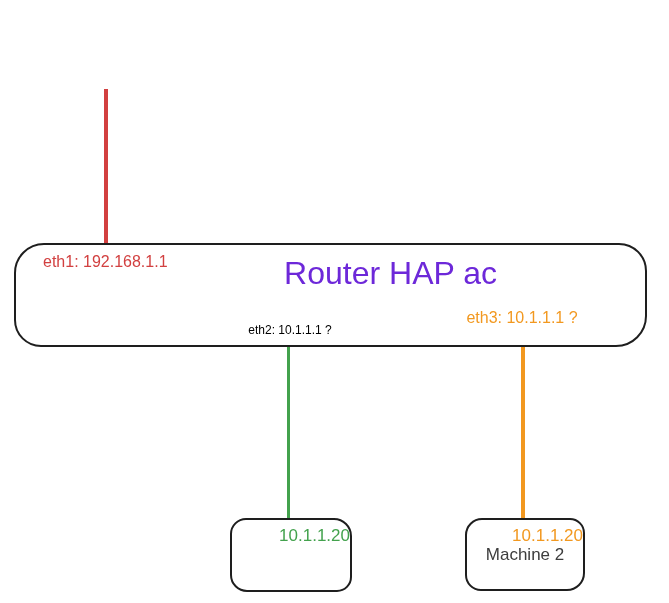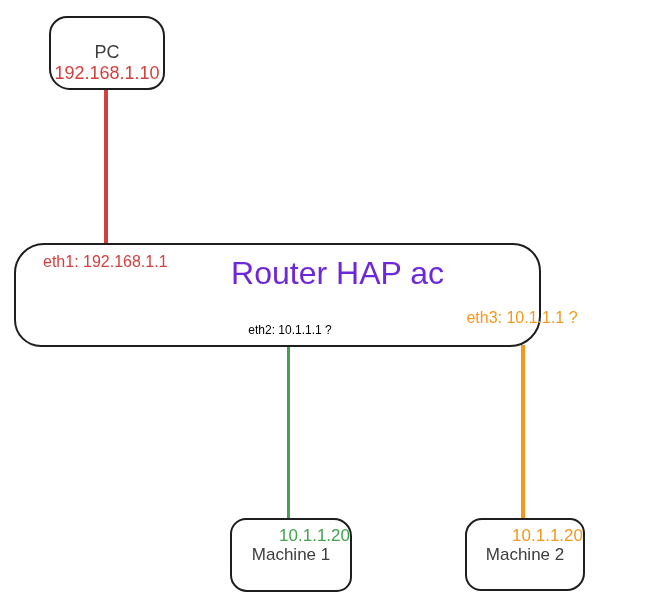--- a/index.html
+++ b/index.html
@@ -24,21 +24,21 @@
   .pc-box { left: 49px; top: 16px; width: 116px; height: 74px; border-radius: 18px 20px 17px 21px; }
   .pc-name { position: absolute; left: 0; right: 0; top: 24px; text-align: center; font-size: 18px; line-height: 20px; color: #3d3d3d; }
   .pc-ip   { position: absolute; left: 0; right: 0; top: 45px; text-align: center; font-size: 18px; line-height: 20px; color: #d24040; }
 
   
   .link-red    { left: 103.5px; top: 89px;  width: 4px; height: 156px; background: #d24040; }
   .link-green  { left: 286.5px; top: 345px; width: 3px; height: 175px; background: #43a24d; }
   .link-orange { left: 521px;   top: 345px; width: 4px; height: 175px; background: #f2981f; }
 
   
-  .router-box { left: 14px; top: 243px; width: 527px; height: 104px; border-radius: 30px 28px 31px 27px; }
+  .router-box { left: 14px; top: 243px; width: 633px; height: 104px; border-radius: 30px 28px 31px 27px; }
   .eth1-label { position: absolute; left: 27px; top: 8px; font-size: 16px; line-height: 18px; color: #d24040; }
   .router-title { position: absolute; left: 120px; right: 0; top: 8px; text-align: center; font-size: 32px; line-height: 40px; color: #6d28d9; }
   .eth2-label { position: absolute; left: 174px; top: 76px; width: 200px; text-align: center; font-size: 12px; line-height: 18px; color: #000000; }
   .eth3-label { position: absolute; left: 406px; top: 64px; width: 200px; text-align: center; font-size: 16px; line-height: 18px; color: #f2981f; }
 
   
   .m1-box { left: 230px; top: 518px; width: 122px; height: 74px; border-radius: 16px 18px 15px 17px; }
   .m2-box { left: 465px; top: 518px; width: 120px; height: 73px; border-radius: 17px 15px 18px 16px; }
   .m-ip   { position: absolute; left: 0; right: 0; top: 6px;  text-align: right; font-size: 17px; line-height: 19px; }
   .m-name { position: absolute; left: 0; right: 0; top: 25px; text-align: center; font-size: 17px; line-height: 19px; color: #3d3d3d; }
@@ -47,35 +47,30 @@
 </style>
 </head>
 <body>
 
 <div class="canvas">
 
   <div class="link link-red"></div>
   <div class="link link-green"></div>
   <div class="link link-orange"></div>
 
-  <div class="box pc-box">
-    <div class="pc-name">PC</div>
-    <div class="pc-ip">192.168.1.10</div>
-  </div>
 
   <div class="box router-box">
     <div class="eth1-label">eth1: 192.168.1.1</div>
     <div class="router-title">Router HAP ac</div>
     <div class="eth2-label">eth2: 10.1.1.1 ?</div>
     <div class="eth3-label">eth3: 10.1.1.1 ?</div>
   </div>
 
   <div class="box m1-box">
     <div class="m-ip green">10.1.1.20</div>
-    <div class="m-name">Machine 1</div>
   </div>
 
   <div class="box m2-box">
     <div class="m-ip orange">10.1.1.20</div>
     <div class="m-name">Machine 2</div>
   </div>
 
 </div>
 
 </body></html>

